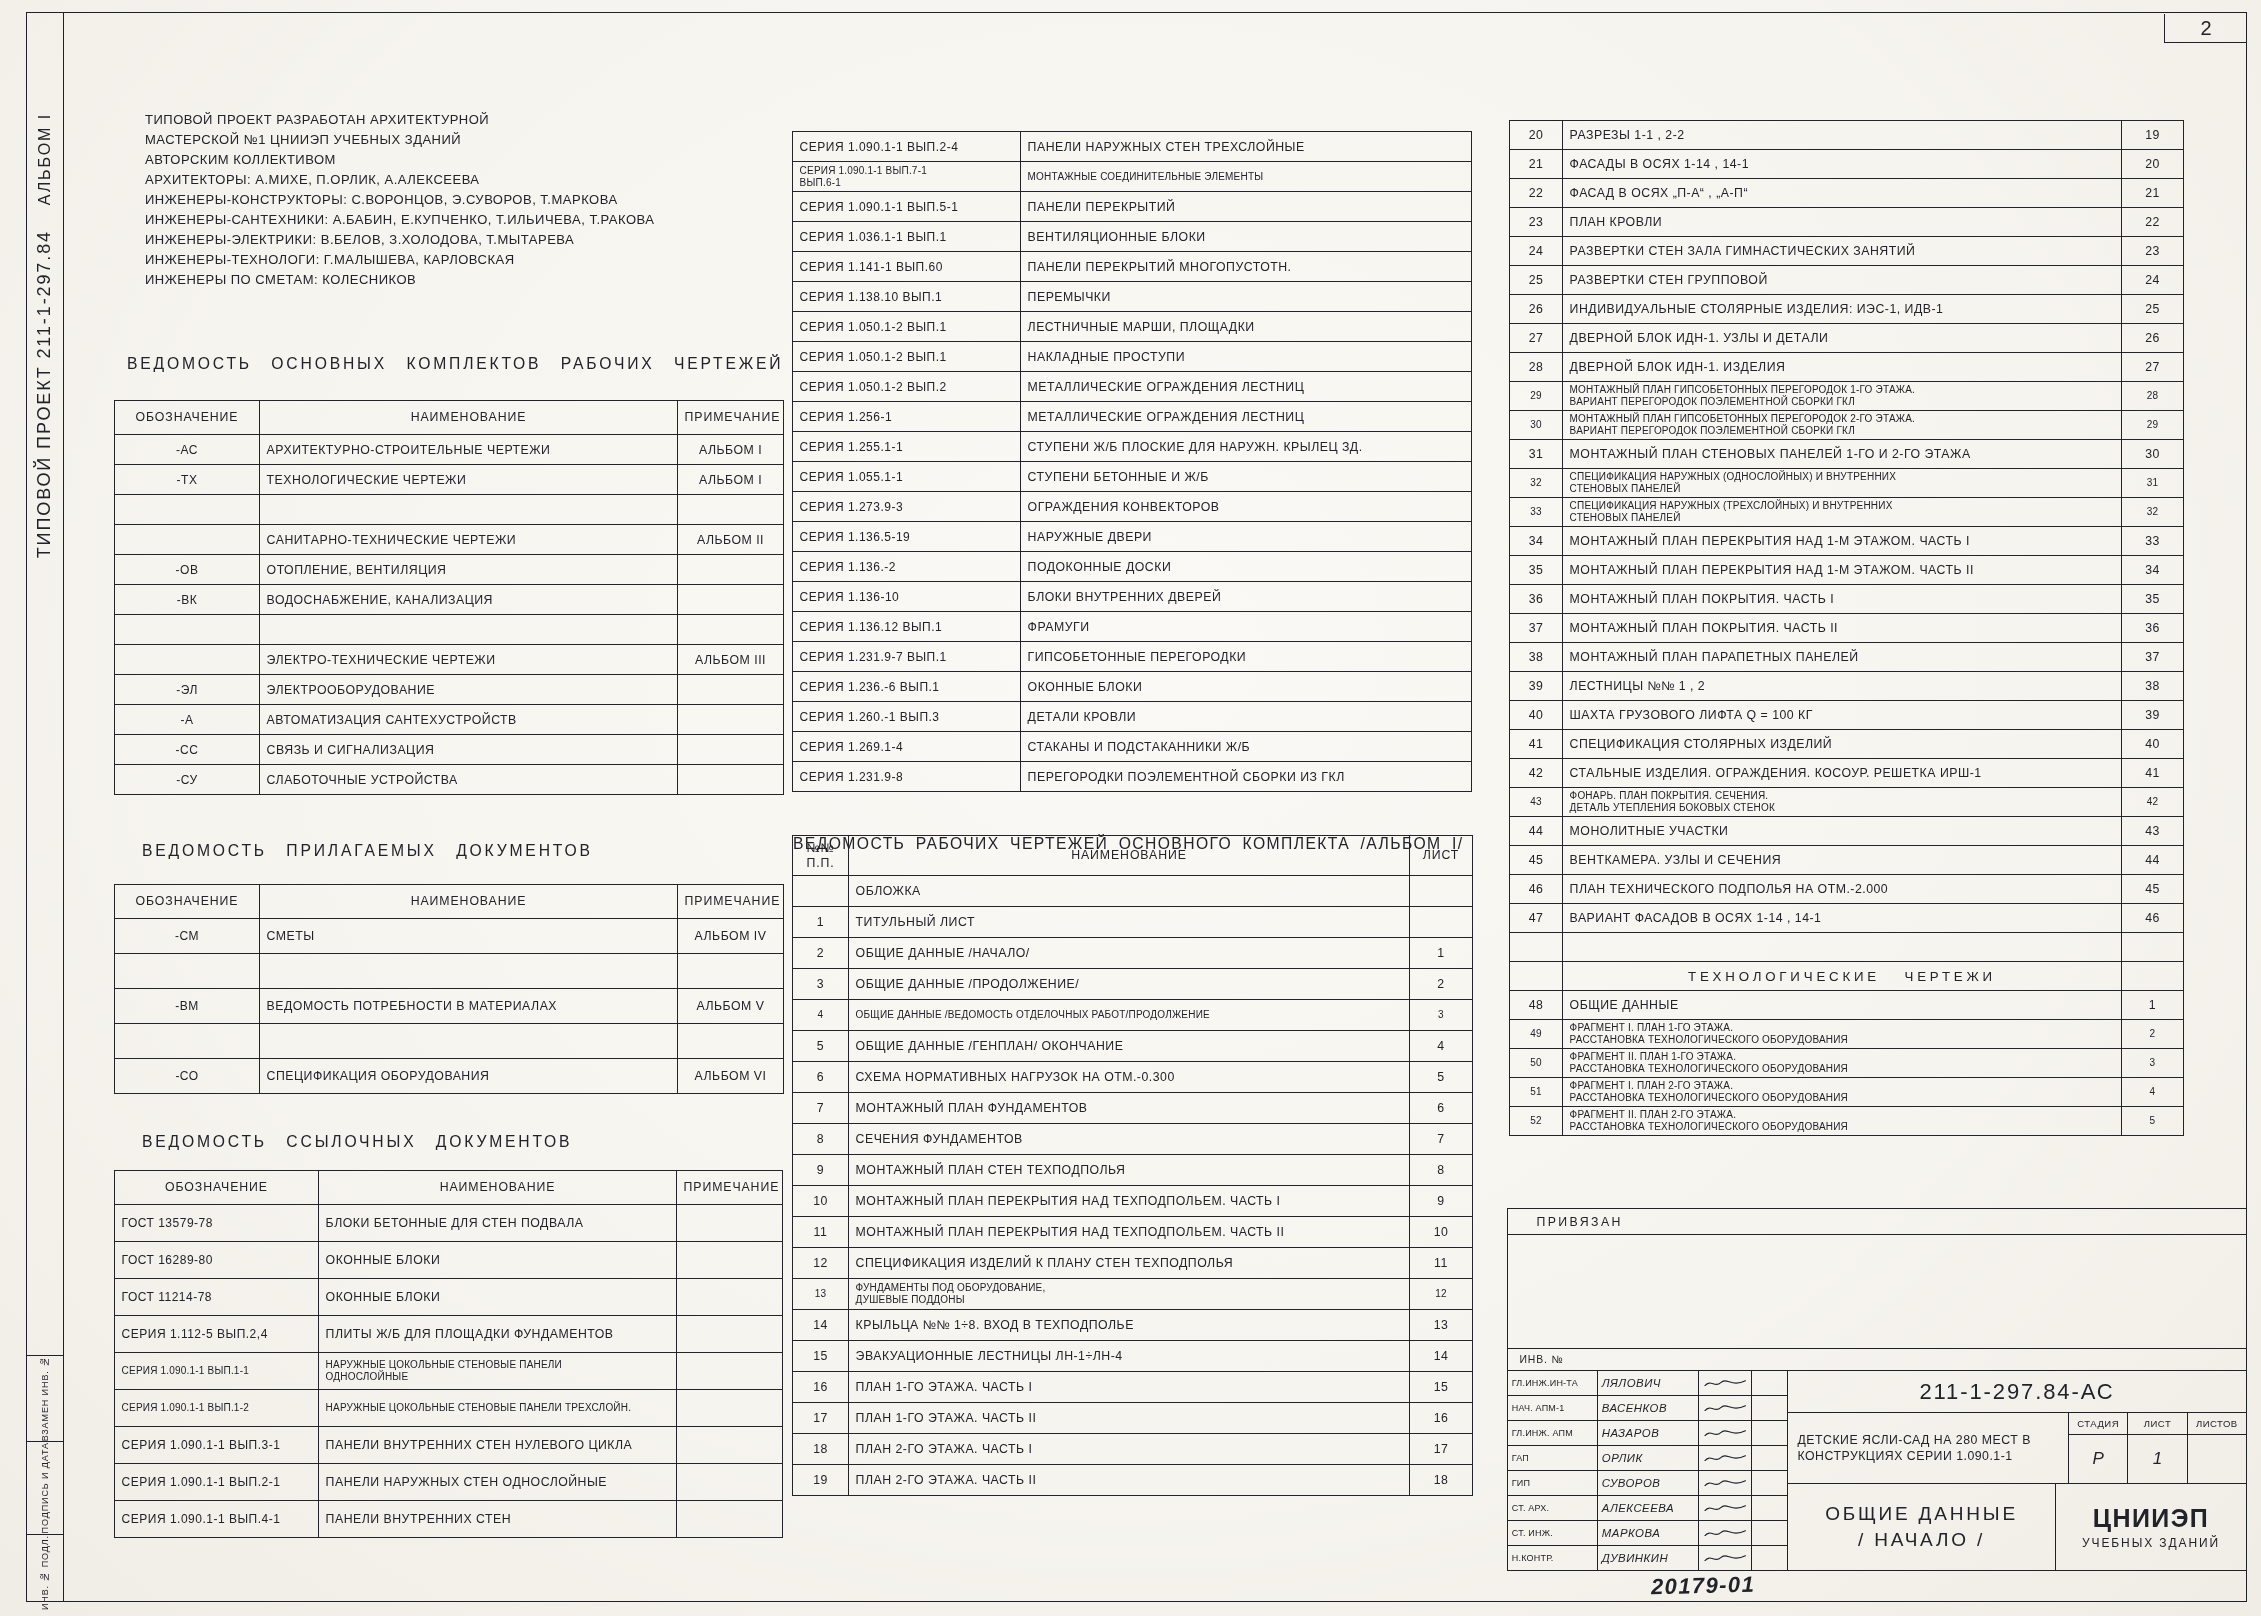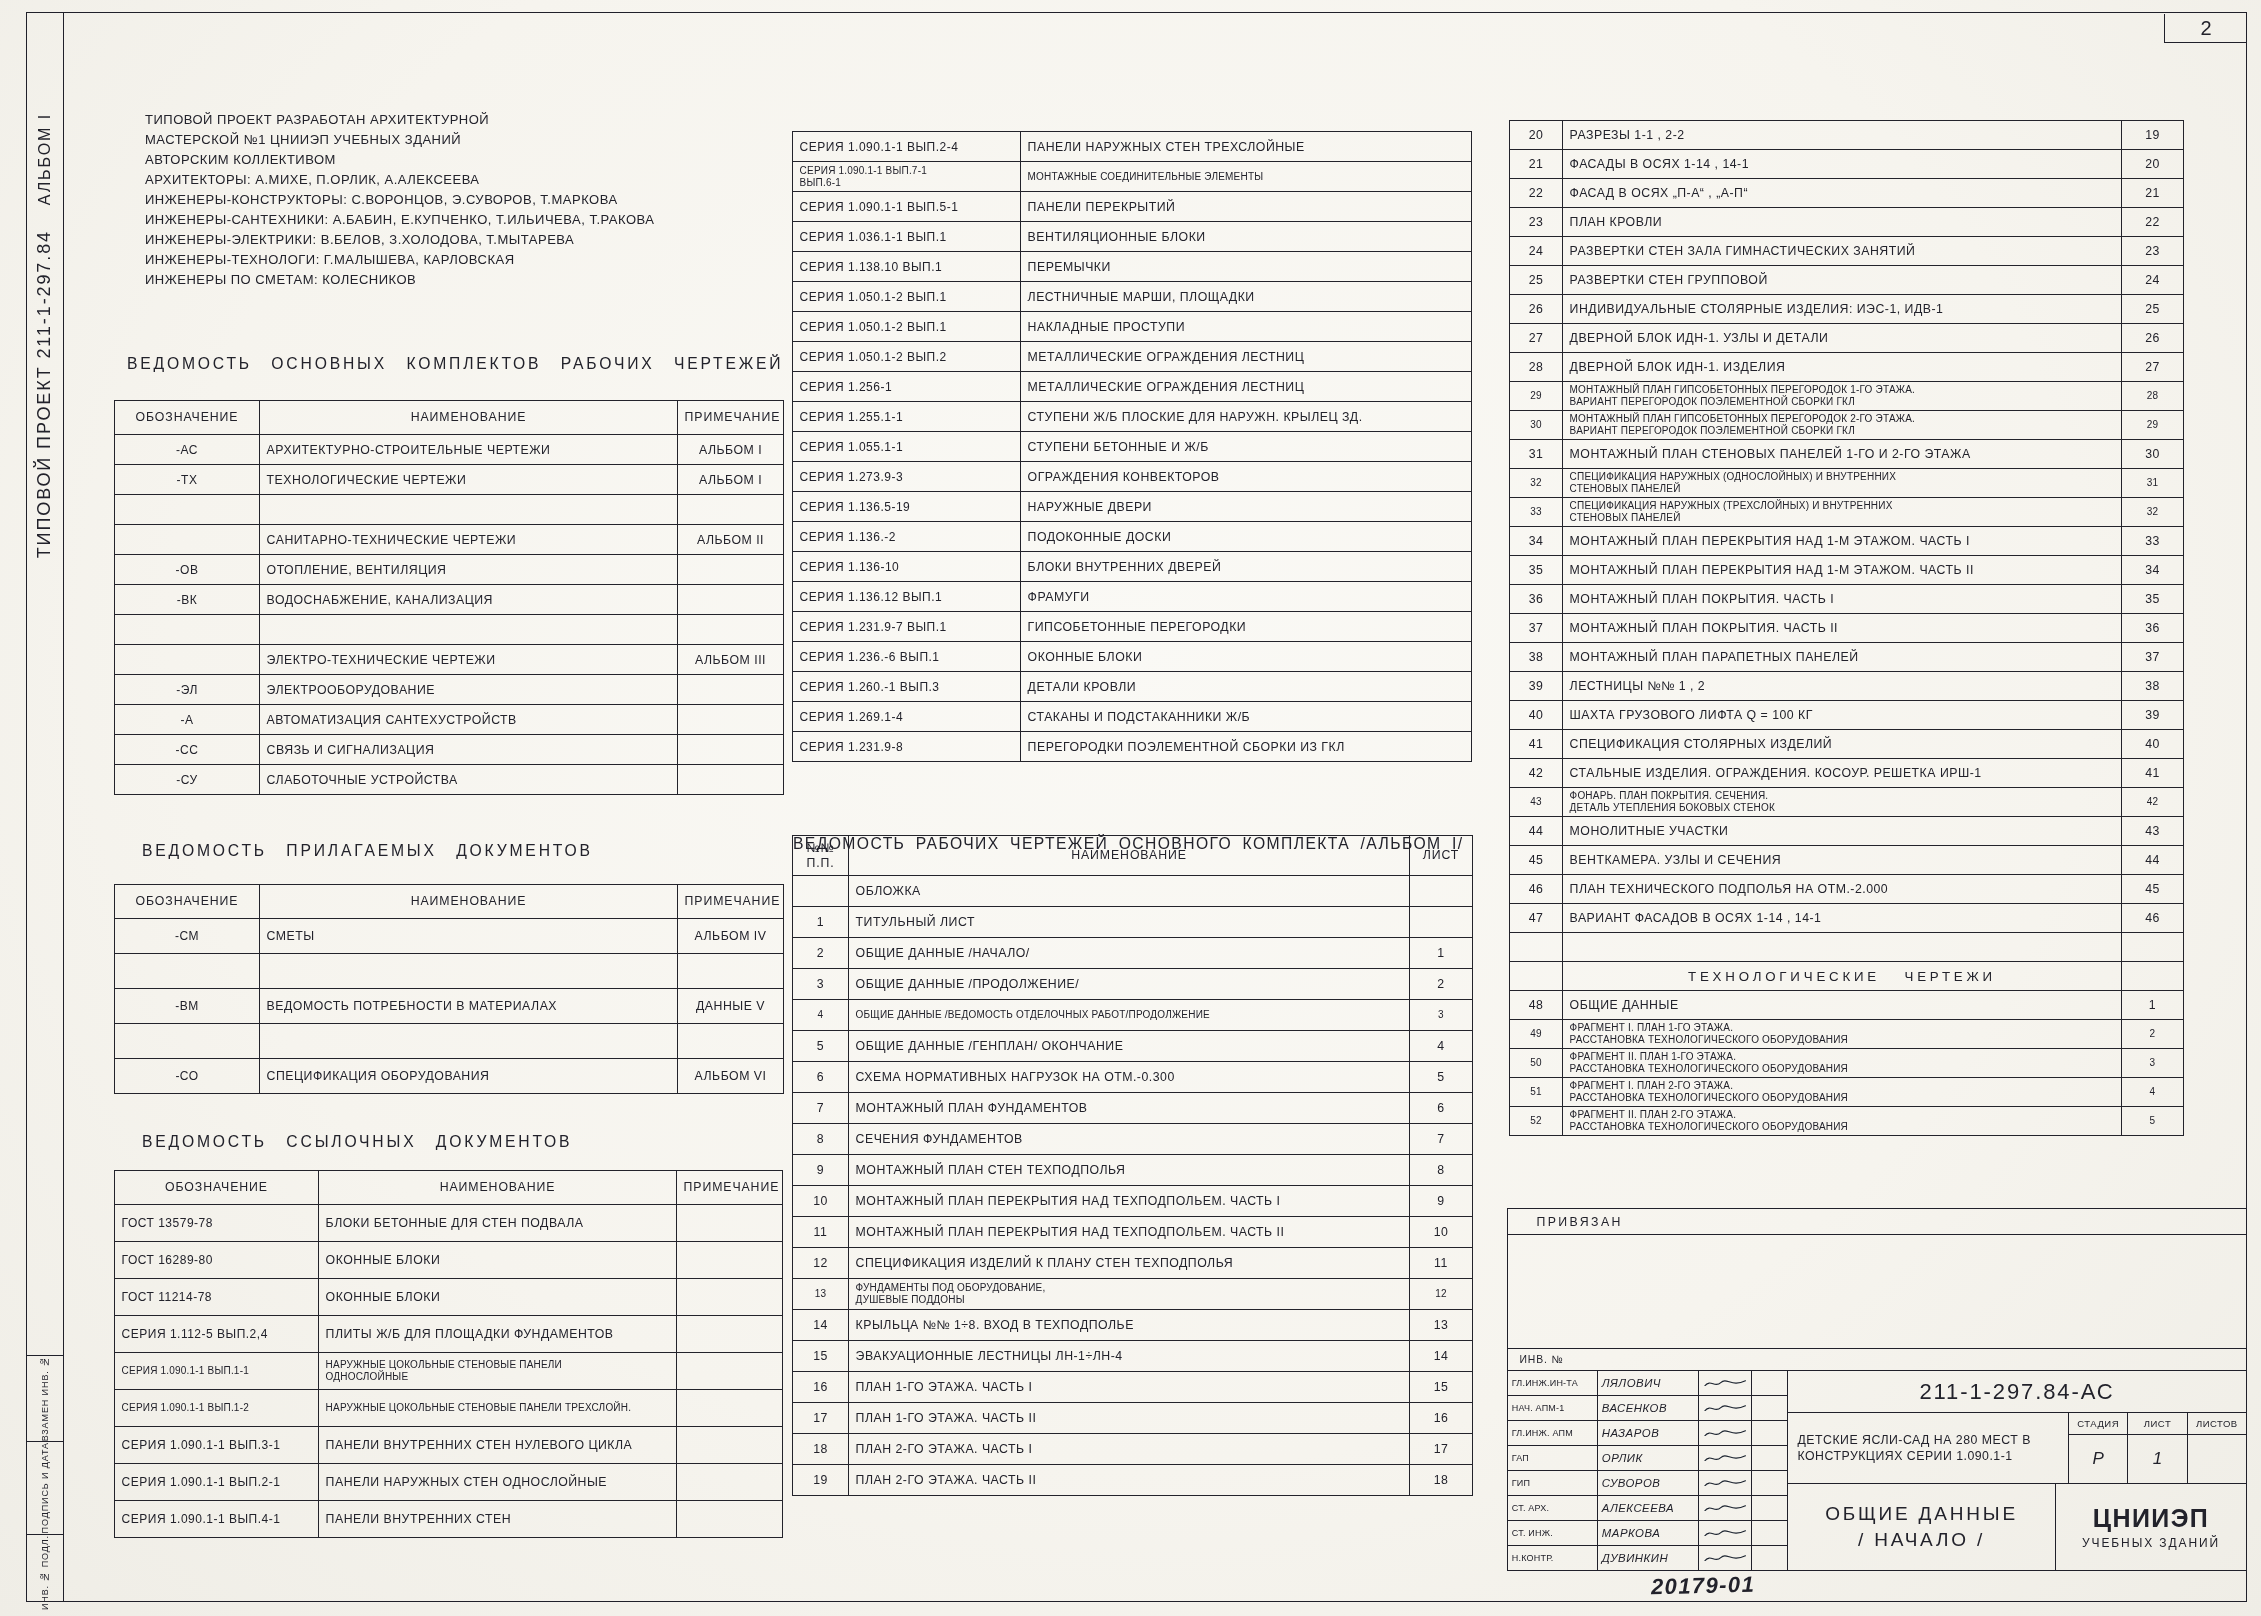--- a/index.html
+++ b/index.html
@@ -259,21 +259,21 @@
 
         <tr>
           <td class="c-center c-code"></td>
           <td class="c-name"></td>
           <td class="c-center"></td>
         </tr>
 
         <tr>
           <td class="c-center c-code">-ВМ</td>
           <td class="c-name">ВЕДОМОСТЬ ПОТРЕБНОСТИ В МАТЕРИАЛАХ</td>
-          <td class="c-center">ДАННЫЕ V</td>
+          <td class="c-center">АЛЬБОМ V</td>
         </tr>
 
         <tr>
           <td class="c-center c-code"></td>
           <td class="c-name"></td>
           <td class="c-center"></td>
         </tr>
 
         <tr>
           <td class="c-center c-code">-СО</td>
@@ -376,20 +376,24 @@
         <tr>
           <td class="c-code">СЕРИЯ 1.090.1-1 ВЫП.5-1</td>
           <td class="c-name">ПАНЕЛИ ПЕРЕКРЫТИЙ</td>
         </tr>
 
         <tr>
           <td class="c-code">СЕРИЯ 1.036.1-1 ВЫП.1</td>
           <td class="c-name">ВЕНТИЛЯЦИОННЫЕ БЛОКИ</td>
         </tr>
 
+        <tr>
+          <td class="c-code">СЕРИЯ 1.141-1 ВЫП.60</td>
+          <td class="c-name">ПАНЕЛИ ПЕРЕКРЫТИЙ МНОГОПУСТОТН.</td>
+        </tr>
 
         <tr>
           <td class="c-code">СЕРИЯ 1.138.10 ВЫП.1</td>
           <td class="c-name">ПЕРЕМЫЧКИ</td>
         </tr>
 
         <tr>
           <td class="c-code">СЕРИЯ 1.050.1-2 ВЫП.1</td>
           <td class="c-name">ЛЕСТНИЧНЫЕ МАРШИ, ПЛОЩАДКИ</td>
         </tr>

